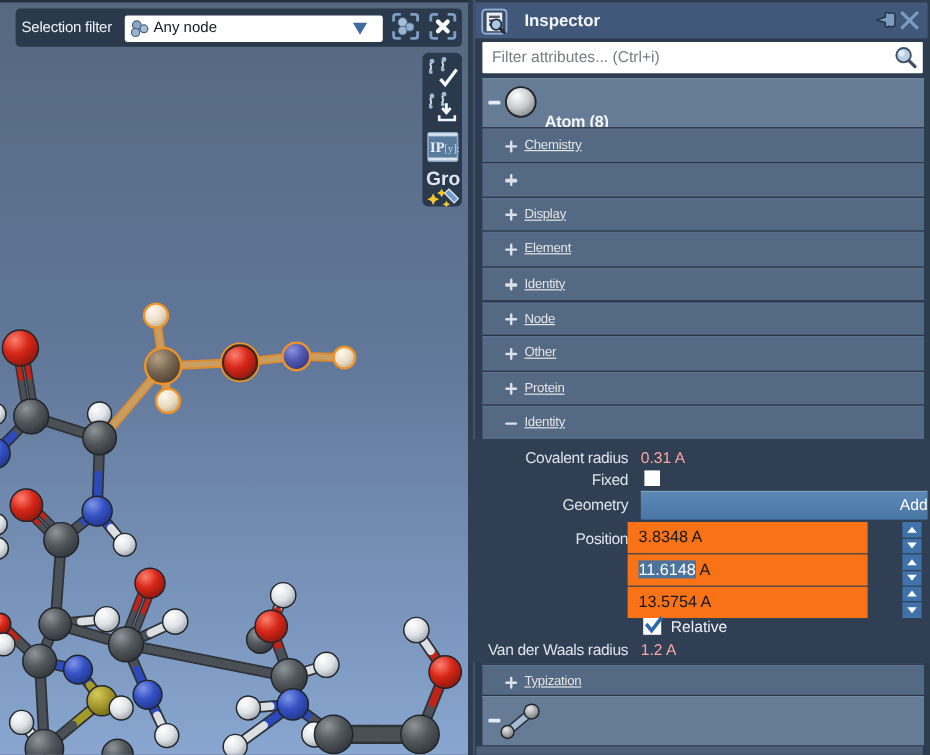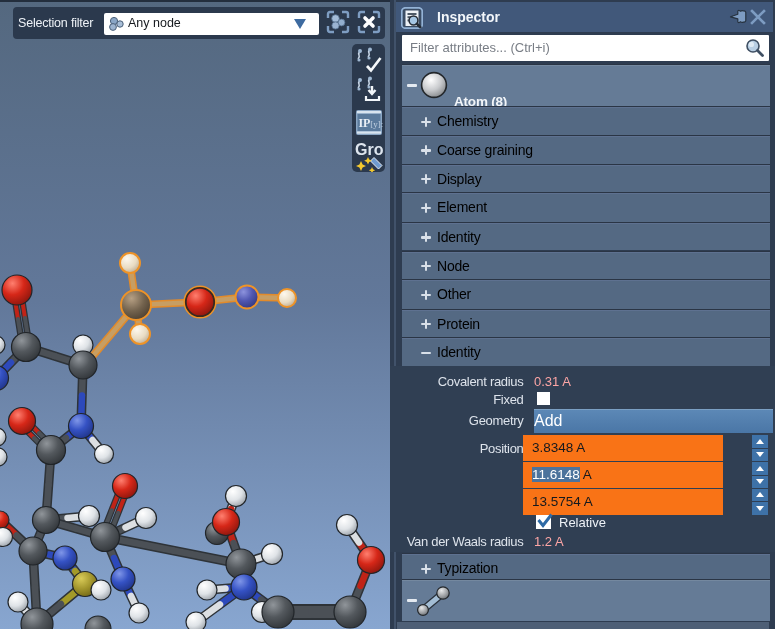--- a/index.html
+++ b/index.html
@@ -19,29 +19,29 @@
   
   #panel{left:390px;top:0;width:385px;height:629px;background:#2e3c50;}
   #splitline{left:394px;top:0;width:2px;height:629px;background:#41526a;}
   #titlebar{left:396px;top:2px;width:377px;height:30px;background:#41587a;}
   #titletxt{left:437px;top:2px;height:30px;line-height:30px;font-size:14px;font-weight:bold;color:#f2f6fa;}
   #search{left:402px;top:35px;width:367px;height:26px;background:#fff;border-radius:1px;}
   #searchph{left:410px;top:35px;height:26px;line-height:26px;font-size:13px;color:#787d85;}
   .hdr{left:402px;width:368px;height:41px;background:#657b96;border-top:1px solid #2a3545;box-shadow:inset 0 1px 0 #74889f;}
   .hdrtxt{font-size:13.5px;letter-spacing:-0.2px;font-weight:bold;color:#f2f5f9;line-height:41px;position:absolute;left:52px;top:16px;}
   .row{left:402px;width:368px;height:28px;background:#546983;border-top:1px solid #2a3545;box-shadow:inset 0 1px 0 #5e7190;}
-  .rowtxt{position:absolute;left:35px;top:0;font-size:14px;letter-spacing:-0.2px;color:#000000;line-height:28px;}
+  .rowtxt{position:absolute;left:35px;top:0;font-size:11px;letter-spacing:-0.2px;color:#e5e5e5;line-height:28px;text-decoration:underline;}
   .plus{position:absolute;left:19px;top:9px;width:11px;height:11px;}
   .plus:before{content:"";position:absolute;left:0;top:4.5px;width:10px;height:2.4px;background:#d9e0e9;border-radius:1px;}
   .plus.p:after{content:"";position:absolute;left:3.8px;top:0.7px;width:2.4px;height:10px;background:#d9e0e9;border-radius:1px;}
   #content{left:390px;top:366px;width:385px;height:186px;background:#303f53;}
   .clabel{position:absolute;font-size:13px;letter-spacing:-0.3px;color:#dde3eb;text-align:right;right:251.5px;}
   .cvalue{position:absolute;font-size:13px;color:#fca5a5;left:534px;}
   #addbtn{left:534px;top:409px;width:239px;height:23px;background:linear-gradient(#5c88b6,#4a76a6);
-    border-top:1px solid #7ba0c4;font-size:16px;color:#fff;text-align:left;line-height:22px;}
+    border-top:1px solid #7ba0c4;font-size:13px;color:#fff;text-align:right;line-height:22px;}
   .spinbox{left:523px;width:200px;height:26px;background:#f97316;}
   .spintxt{position:absolute;left:9px;top:0;height:26px;line-height:26px;font-size:13.5px;color:#15191e;}
   .spinner{left:751.5px;width:16.5px;height:26px;}
   .spinner .up,.spinner .dn{position:absolute;left:0;width:16.5px;height:12.5px;background:#3e72a8;}
   .spinner .up{top:0}.spinner .dn{top:13.5px}
   .spinner .up:after{content:"";position:absolute;left:4.2px;top:3.5px;border-left:4px solid transparent;border-right:4px solid transparent;border-bottom:5.5px solid #fff;}
   .spinner .dn:after{content:"";position:absolute;left:4.2px;top:3.5px;border-left:4px solid transparent;border-right:4px solid transparent;border-top:5.5px solid #fff;}
   .xyz{position:absolute;left:531px;width:14px;font-size:13.5px;color:#eef2f7;text-align:left;}
   .cb{position:absolute;background:#fff;}
   #typrow{top:553px;height:25px;}
@@ -361,21 +361,20 @@
   </radialGradient>
     </defs>
   <circle cx="14" cy="14" r="12.4" fill="url(#sph)" stroke="#23272b" stroke-width="1.6"></circle>
 </svg>
 <div class="abs row" style="top:106px;height:27.8px">
     <span class="plus p"></span>
     <span class="rowtxt">Chemistry</span>
   </div>
 <div class="abs row" style="top:134.8px;height:27.8px">
     <span class="plus p"></span>
-    <span class="rowtxt">Coarse graining</span>
   </div>
 <div class="abs row" style="top:163.6px;height:27.8px">
     <span class="plus p"></span>
     <span class="rowtxt">Display</span>
   </div>
 <div class="abs row" style="top:192.4px;height:28.3px">
     <span class="plus p"></span>
     <span class="rowtxt">Element</span>
   </div>
 <div class="abs row" style="top:221.7px;height:27.8px">

